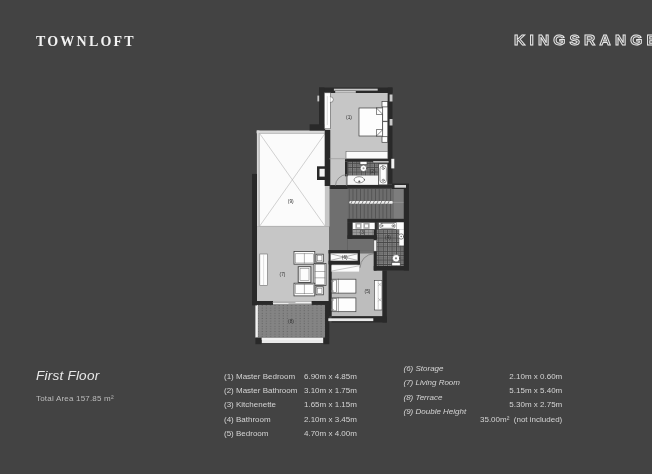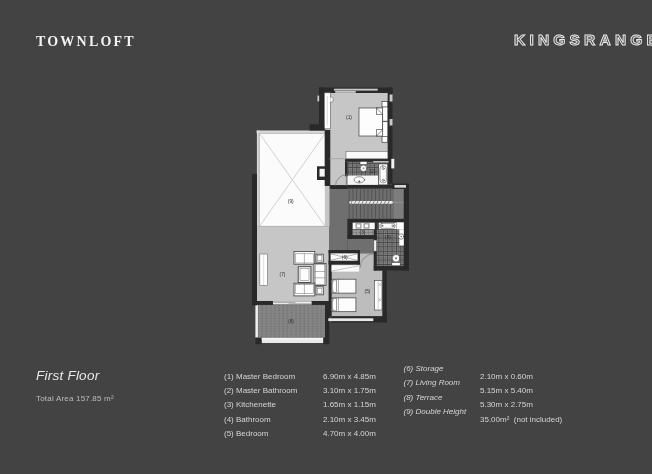--- a/index.html
+++ b/index.html
@@ -311,28 +311,28 @@
   <div class="ff">First Floor</div>
 
   <div class="ta">Total Area 157.85 m²</div>
 
   <div class="leg" style="left:224px;top:369.8px;">(1) Master Bedroom
 (2) Master Bathroom
 (3) Kitchenette
 (4) Bathroom
 (5) Bedroom</div>
 
-  <div class="leg" style="left:323px;top:369.8px;text-align:right;">6.90m x 4.85m
+  <div class="leg" style="left:304px;top:369.8px;text-align:right;">6.90m x 4.85m
 3.10m x 1.75m
 1.65m x 1.15m
 2.10m x 3.45m
 4.70m x 4.00m</div>
 
   <div class="leg" style="left:403.5px;top:362px;font-style:italic;">(6) Storage
 (7) Living Room
 (8) Terrace
 (9) Double Height</div>
 
-  <div class="leg" style="left:480px;top:369.8px;">2.10m x 0.60m
+  <div class="leg" style="left:480px;top:369.8px;text-align:right;">2.10m x 0.60m
 5.15m x 5.40m
 5.30m x 2.75m
 35.00m²  (not included)</div>
 </div>
 
 </body></html>

